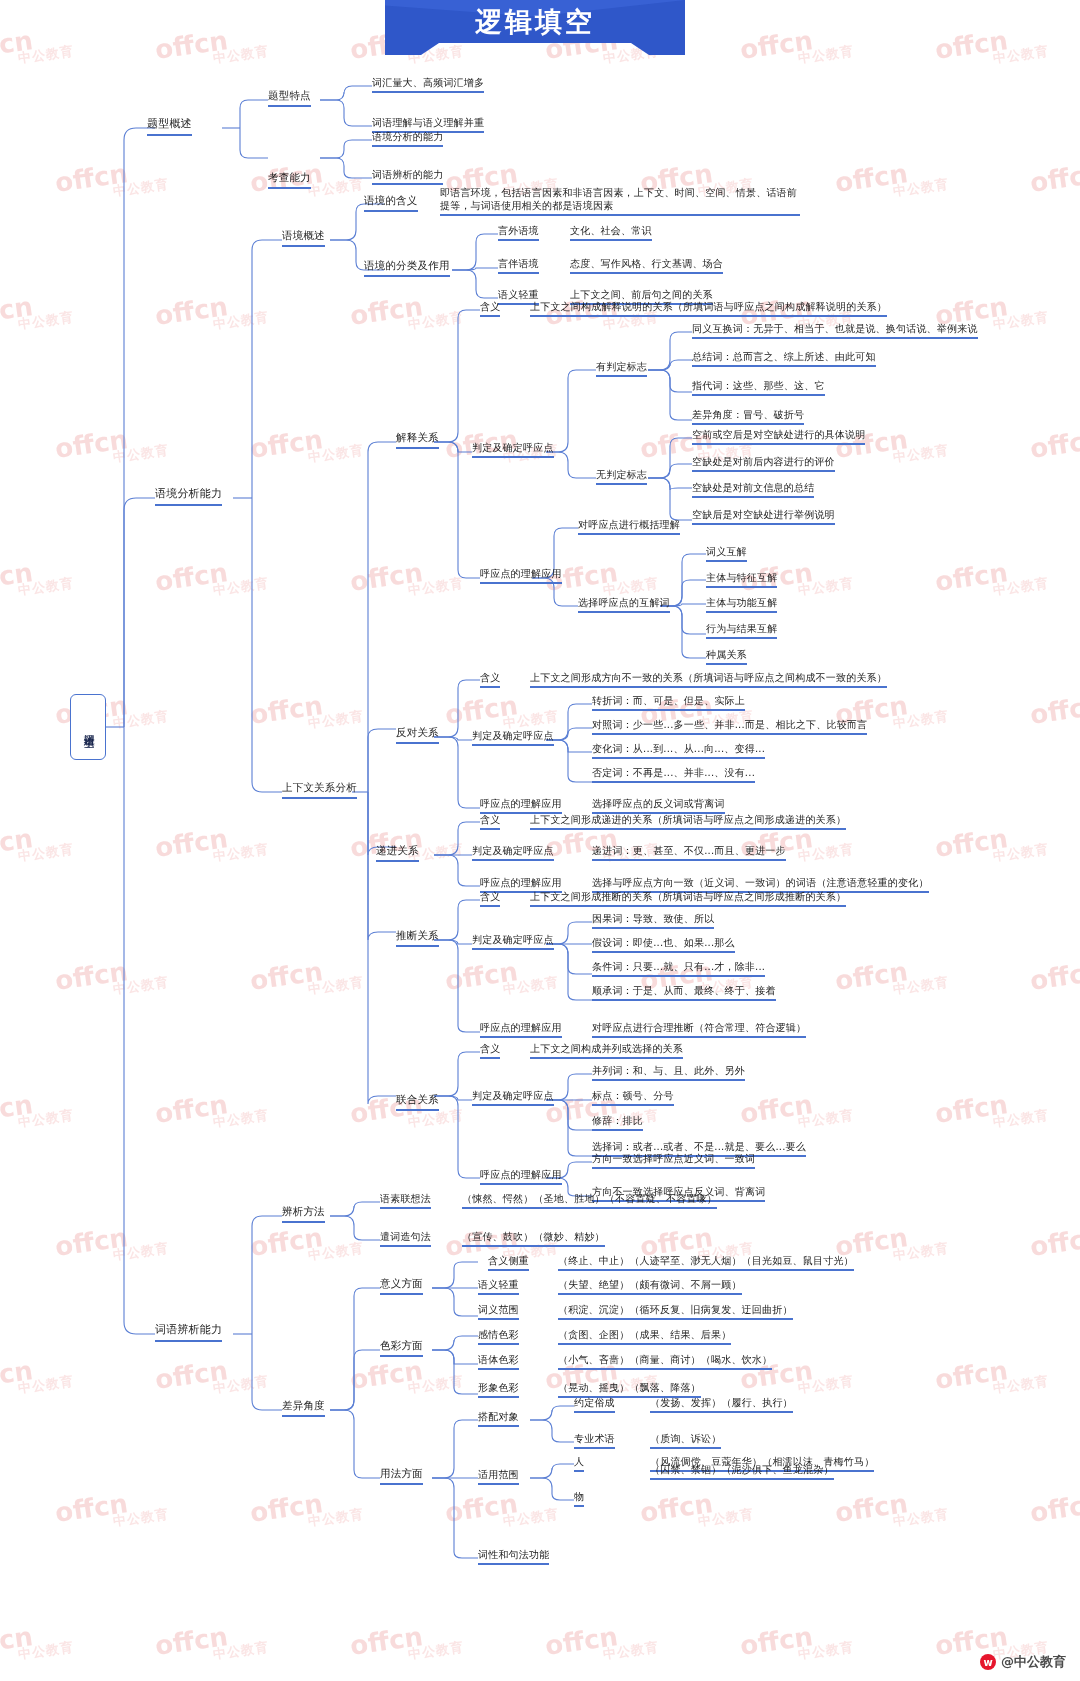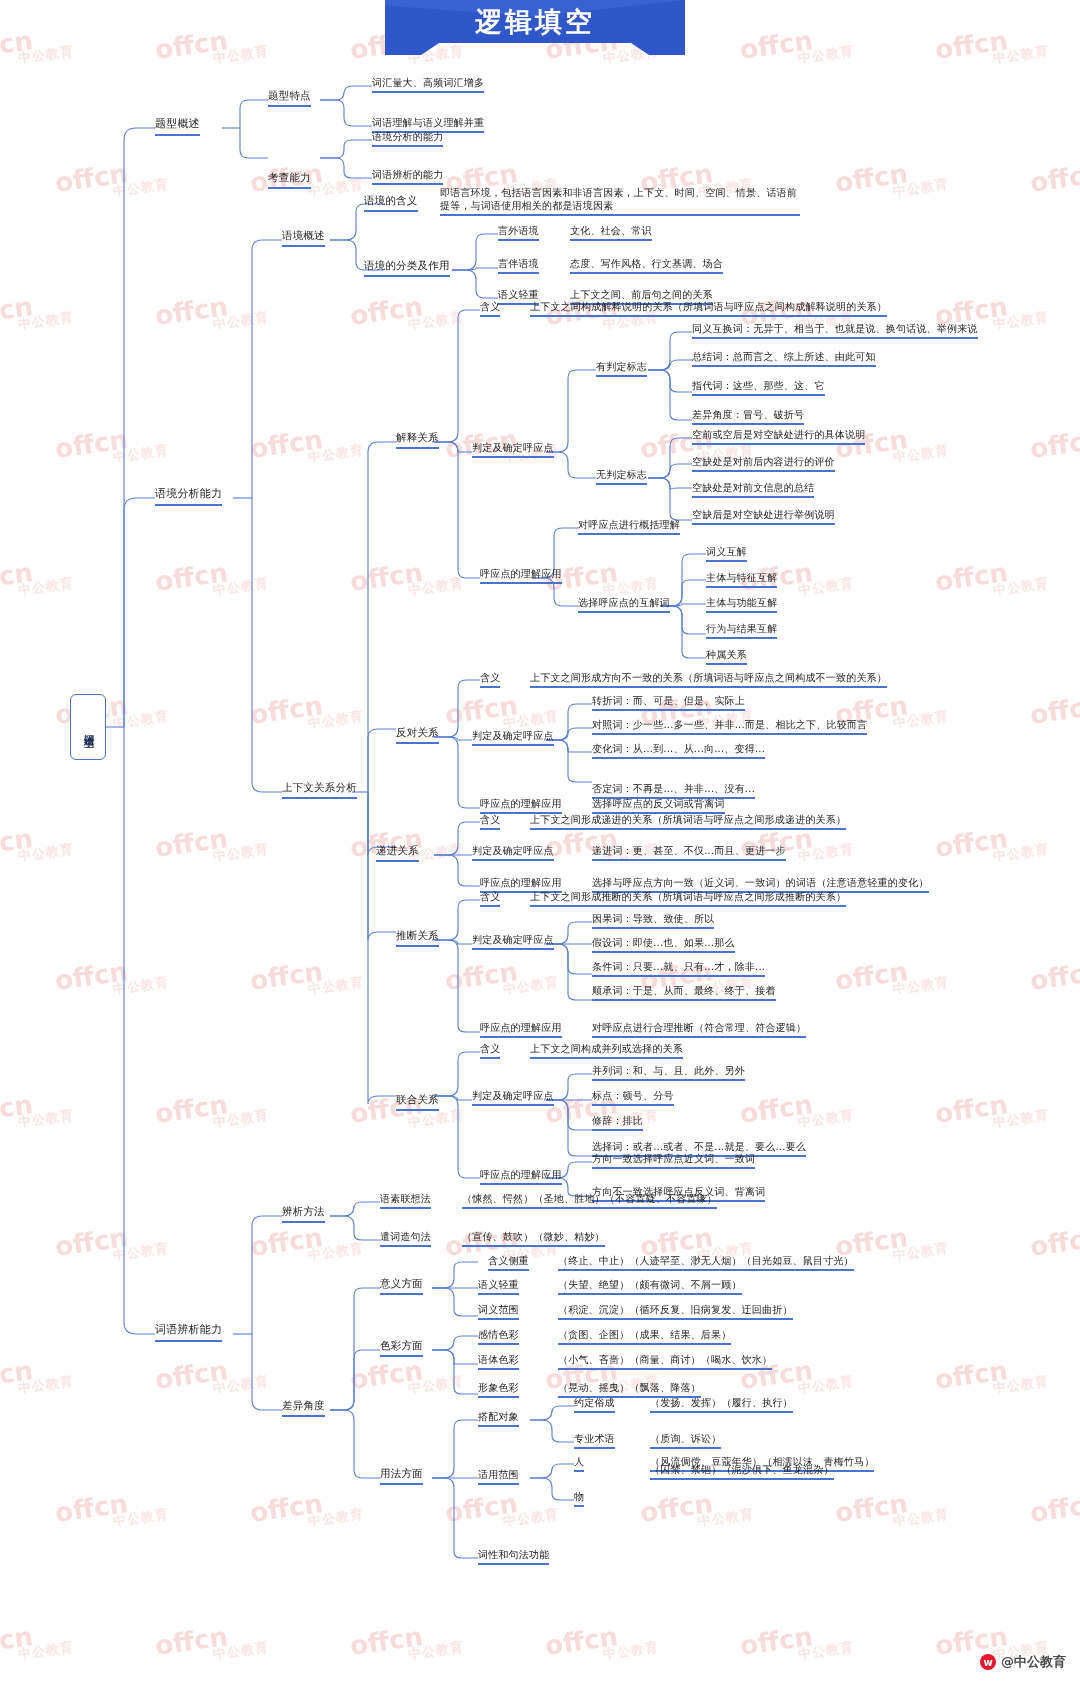--- a/index.html
+++ b/index.html
@@ -379,21 +379,21 @@
     <path d="M530,1420 H542 Q552,1420 552,1430 V1436 Q552,1442 560,1442 H574"></path>
 
     <path d="M530,1478 H542 Q552,1478 552,1468 V1470 Q552,1464 560,1464 H574"></path>
     <path d="M530,1478 H542 Q552,1478 552,1488 V1494 Q552,1500 560,1500 H574"></path>
   </svg>
 
   <div id="root-node">
     <span>逻辑填空</span>
   </div>
 
-  <div class="node lvl1" style="left:155px; top:117px;">题型概述</div>
+  <div class="node lvl1" style="left:147px; top:117px;">题型概述</div>
 
   <div class="node lvl2" style="left:268px; top:89px;">题型特点</div>
   <div class="node leaf" style="left:372px; top:76px;">词汇量大、高频词汇增多</div>
   <div class="node leaf" style="left:372px; top:116px;">词语理解与语义理解并重</div>
 
   <div class="node lvl2" style="left:268px; top:147px;margin-top:24px;">考查能力</div>
   <div class="node leaf" style="left:372px; top:130px;">语境分析的能力</div>
   <div class="node leaf" style="left:372px; top:168px;">词语辨析的能力</div>
 
   <div class="node lvl1" style="left:155px; top:487px;">语境分析能力</div>
@@ -438,21 +438,21 @@
   <div class="node leaf" style="left:706px; top:622px;">行为与结果互解</div>
   <div class="node leaf" style="left:706px; top:648px;">种属关系</div>
 
   <div class="node lvl2" style="left:396px; top:726px;">反对关系</div>
   <div class="node leaf" style="left:480px; top:671px;">含义</div>
   <div class="node leaf" style="left:530px; top:671px;">上下文之间形成方向不一致的关系（所填词语与呼应点之间构成不一致的关系）</div>
   <div class="node leaf" style="left:472px; top:729px;">判定及确定呼应点</div>
   <div class="node leaf" style="left:592px; top:694px;">转折词：而、可是、但是、实际上</div>
   <div class="node leaf" style="left:592px; top:718px;">对照词：少一些...多一些、并非...而是、相比之下、比较而言</div>
   <div class="node leaf" style="left:592px; top:742px;">变化词：从...到...、从...向...、变得...</div>
-  <div class="node leaf" style="left:592px; top:766px;margin-top:16px;">否定词：不再是...、并非...、没有...</div>
+  <div class="node leaf" style="left:592px; top:766px;">否定词：不再是...、并非...、没有...</div>
   <div class="node leaf" style="left:480px; top:797px;">呼应点的理解应用</div>
   <div class="node leaf" style="left:592px; top:797px;">选择呼应点的反义词或背离词</div>
 
   <div class="node lvl2" style="left:376px; top:844px;">递进关系</div>
   <div class="node leaf" style="left:480px; top:813px;">含义</div>
   <div class="node leaf" style="left:530px; top:813px;">上下文之间形成递进的关系（所填词语与呼应点之间形成递进的关系）</div>
   <div class="node leaf" style="left:472px; top:844px;">判定及确定呼应点</div>
   <div class="node leaf" style="left:592px; top:844px;">递进词：更、甚至、不仅...而且、更进一步</div>
   <div class="node leaf" style="left:480px; top:876px;">呼应点的理解应用</div>
   <div class="node leaf" style="left:592px; top:876px;">选择与呼应点方向一致（近义词、一致词）的词语（注意语意轻重的变化）</div>

